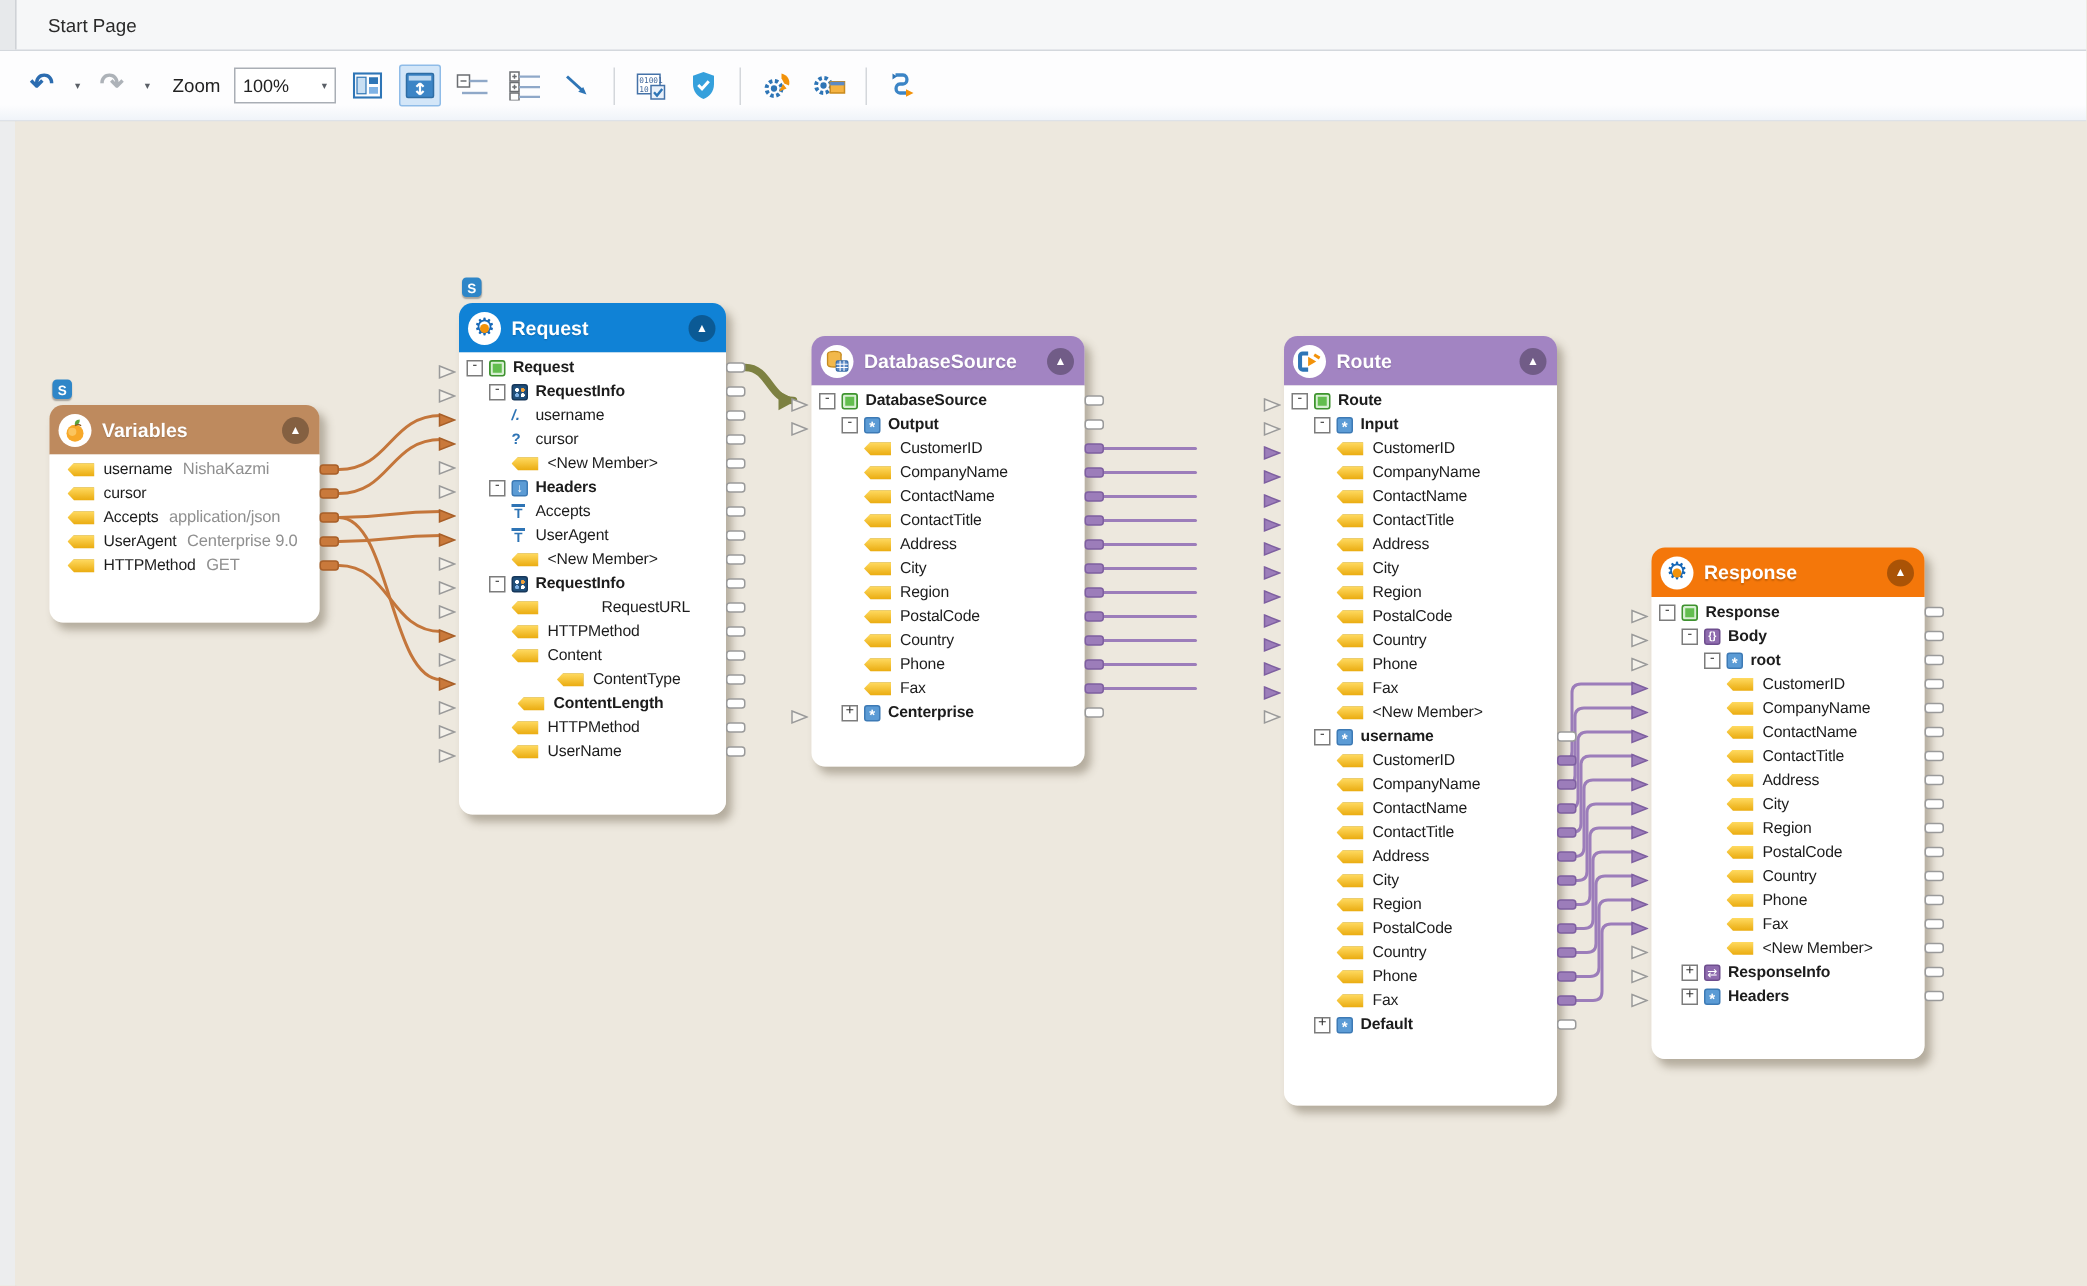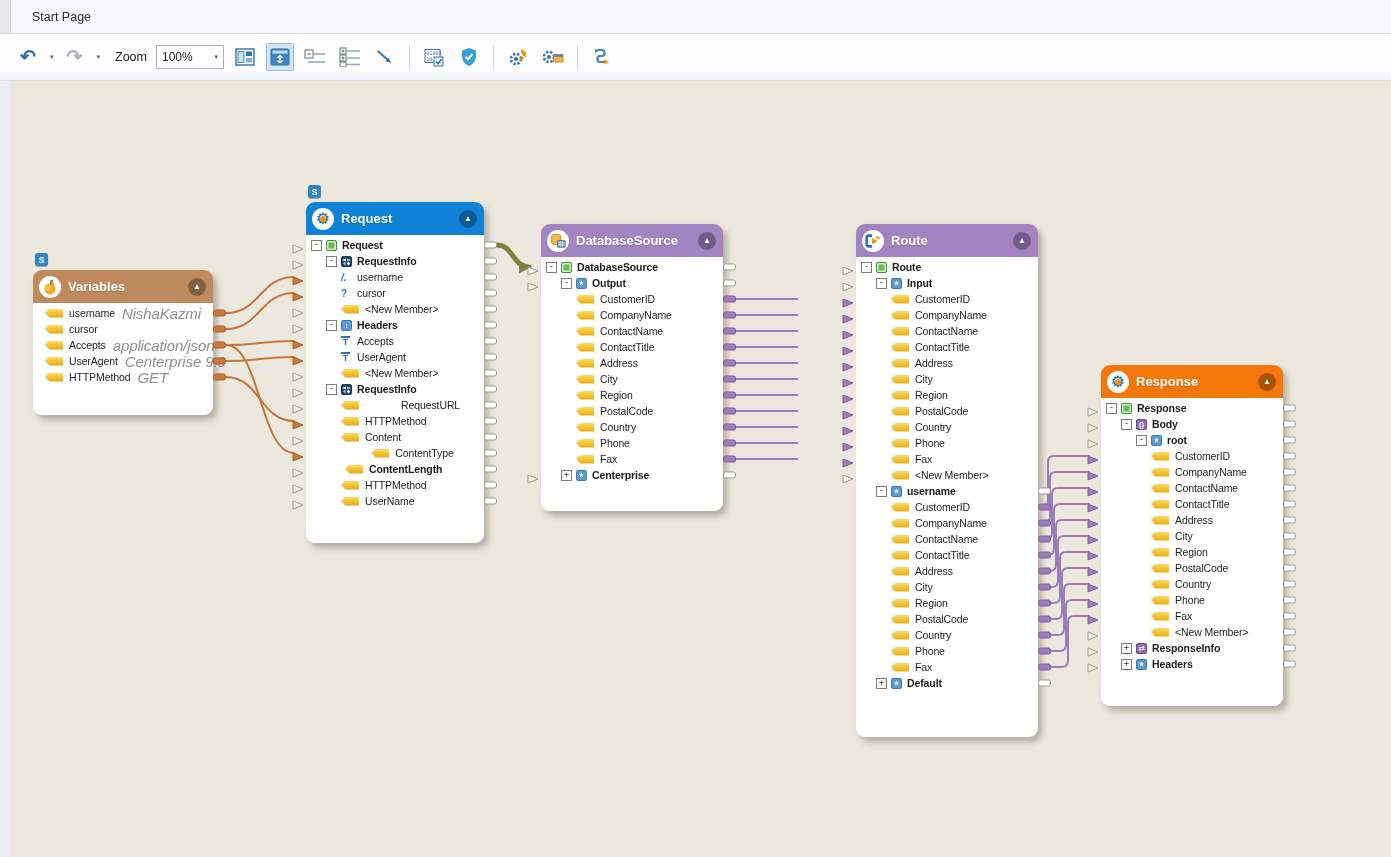--- a/index.html
+++ b/index.html
@@ -33,21 +33,21 @@
   .hico{width:22px;height:22px;border-radius:50%;background:#fff;display:flex;align-items:center;justify-content:center;flex:none;position:relative;}
   .htitle{color:#fff;font-size:13px;font-weight:bold;margin-left:7px;flex:1;text-shadow:0 1px 1px rgba(0,0,0,.18);white-space:nowrap;}
   .collapse{width:18px;height:18px;border-radius:50%;background:rgba(0,0,0,.30);color:#fff;font-size:8px;
     display:flex;align-items:center;justify-content:center;flex:none;}
   .bd{background:#fff;border-radius:0 0 9px 9px;padding-top:2px;}
   .row{position:relative;height:16px;display:flex;align-items:center;white-space:nowrap;}
   .exp{width:9px;height:9px;flex:none;border:1px solid #7C7C7C;background:#fff;color:#333;font-size:9px;
     line-height:7px;text-align:center;margin-right:4px;font-family:"DejaVu Sans Mono",monospace;}
   .lb{font-size:10.5px;color:#1C1C1C;letter-spacing:-.1px;}
   .lb.bold{font-weight:bold;}
-  .val{font-size:15px;color:#8F8F8F;font-style:italic;margin-left:7px;letter-spacing:-.1px;}
+  .val{font-size:11px;color:#8F8F8F;margin-left:7px;letter-spacing:-.1px;}
   
   .ic{width:11px;height:11px;border-radius:2px;margin-right:5px;flex:none;display:flex;align-items:center;
     justify-content:center;color:#fff;box-sizing:border-box;}
   .ic-root{background:#63BE4F;border:1px solid #3F9230;box-shadow:inset 0 0 0 1.5px rgba(255,255,255,.75);}
   .ic-obj{background:#5B9BD5;border:1px solid #3D7AB5;font-size:10px;line-height:4px;padding-top:5px;font-weight:bold;}
   .ic-objdown{background:#5B9BD5;border:1px solid #3D7AB5;font-size:8px;}
   .ic-dark{background:#1F4E79;border:1px solid #16375A;background-image:
     radial-gradient(circle at 30% 33%,#fff 1.2px,transparent 1.5px),
     radial-gradient(circle at 72% 33%,#F2A33C 1.2px,transparent 1.5px),
     radial-gradient(circle at 30% 72%,#7FB2E5 1.2px,transparent 1.5px),

